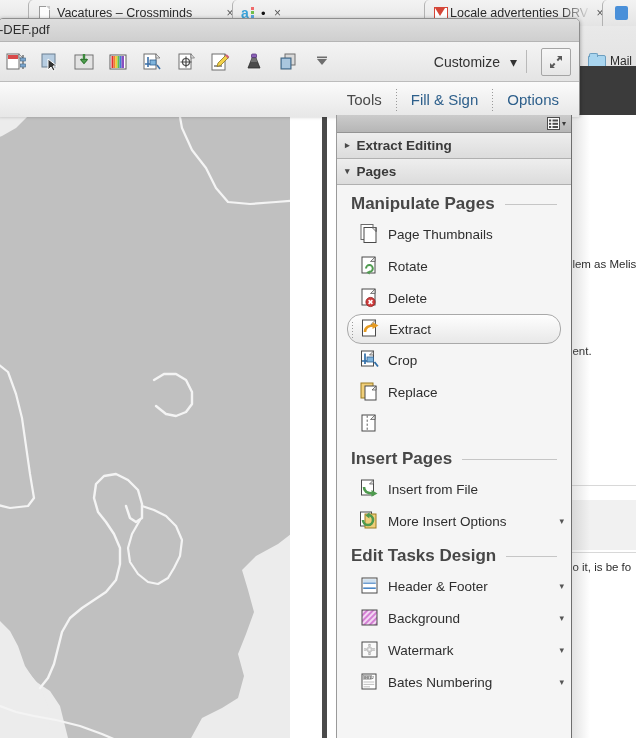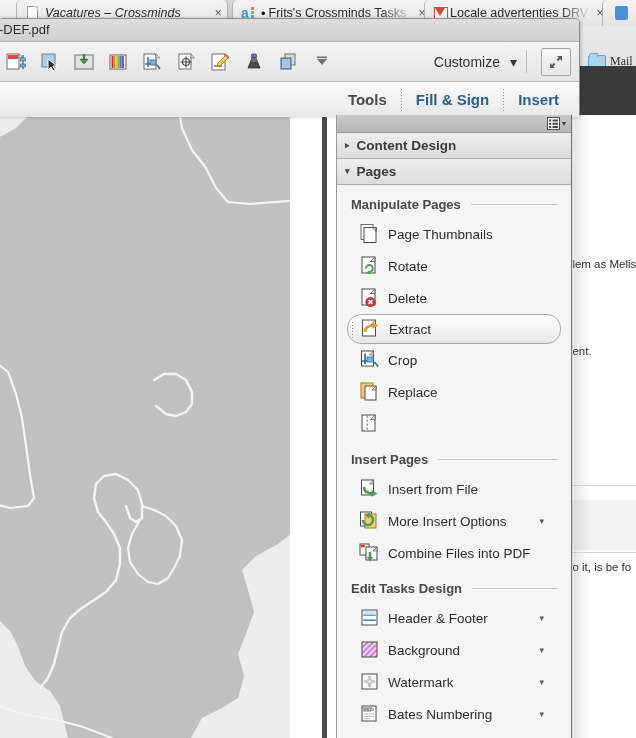--- a/index.html
+++ b/index.html
@@ -94,21 +94,21 @@
     border:1px solid #a5a5a5;border-radius:2px;
     display:flex;align-items:center;justify-content:center;
   }
   
   #toolsbar{
     height:35px;display:flex;align-items:center;justify-content:flex-end;
     background:linear-gradient(#fbfbfb,#e7e7e7);
     padding-right:6px;
   }
   #toolsbar .titem{
-    font-size:15px;font-weight:bold;color:#4a4a4a;
+    font-size:15px;font-weight:normal;color:#4a4a4a;
     padding:17px 14px;line-height:35px;text-align:center;
   }
   #toolsbar .titem.blue{color:#2d5f8b;}
   #toolsbar .dotsep{
     width:1px;height:22px;
     background-image:linear-gradient(to bottom,#9a9a9a 50%,transparent 50%);
     background-size:1px 3px;
   }
 
   
@@ -143,21 +143,21 @@
   #bgshade{
     position:absolute;left:560px;top:115px;width:30px;height:623px;
     background:linear-gradient(to right,rgba(130,130,130,.38),rgba(255,255,255,0));
     pointer-events:none;
   }
   
   #bookmarkbar{
     position:absolute;left:560px;top:26px;width:76px;height:89px;
     background:linear-gradient(#e9e9e9,#dcdcdc);overflow:hidden;
   }
-  #bookmarkbar .bm{position:absolute;font-size:12px;color:#2b2b2b;white-space:nowrap;font-family:Liberation Serif, serif;}
+  #bookmarkbar .bm{position:absolute;font-size:12px;color:#2b2b2b;white-space:nowrap;}
   #bookmarkbar .folder{
     position:absolute;width:16px;height:12px;background:#a9d5ef;
     border:1px solid #6d9fc0;border-radius:2px;
   }
   #bookmarkbar .folder:before{
     content:"";position:absolute;left:0;top:-3px;width:7px;height:3px;
     background:#a9d5ef;border:1px solid #6d9fc0;border-bottom:0;border-radius:2px 2px 0 0;
   }
   #bm-dark{position:absolute;left:560px;top:66px;width:76px;height:49px;background:#3b3b3b;}
 
@@ -175,29 +175,29 @@
   .accordion{
     height:25px;line-height:25px;
     background:linear-gradient(#eeeeee,#dcdcdc);
     border-bottom:1px solid #b0b0b0;
     font-size:13.5px;font-weight:bold;color:#3a3a3a;
     padding-left:8px;display:flex;align-items:center;
   }
   .accordion .tri{margin-right:7px;font-size:9px;color:#4a4a4a;line-height:1;}
   #panel-body{padding:0;}
   .group-title{
-    font-size:13px;font-weight:bold;color:#474747;
+    font-size:17px;font-weight:bold;color:#474747;
     display:flex;align-items:center;
     padding:0 14px 0 14px;height:20px;
   }
   .group-title .label{white-space:nowrap;}
   .group-title .rule{flex:1;height:1px;background:#c6c6c6;margin-left:10px;}
   .item{
     height:32px;display:flex;align-items:center;
-    padding-left:21px;padding-right:27px;
+    padding-left:21px;padding-right:7px;
     font-size:13.5px;color:#2e2e2e;
     box-sizing:border-box;position:relative;
   }
   .item .ic{width:24px;height:22px;flex:none;margin-right:6px;position:relative;}
   .item .lbl{flex:1;white-space:nowrap;}
   .item .dd{font-size:9px;color:#555;margin-left:6px;}
   .item.selected{
     background:linear-gradient(#fefefe,#e8e8e8);
     border:1px solid #a9a9a9;border-radius:14px;
     margin:0 6px 0 10px;padding-left:11px;height:30px;width:214px;
@@ -211,38 +211,37 @@
   .gap-sm{height:4px;}
 </style>
 </head>
 <body>
 
 <div id="tabstrip">
   <div class="tab" style="left:-36px;width:70px;">
 
     <span class="tablabel"></span>
   </div>
-  <div class="tab" style="left:16px;width:212px;font-style:italic;">
+  <div class="tab" style="left:28px;width:212px;">
     <span class="favicon">
         <span class="fav-page"></span>
       </span>
     <span class="tablabel">Vacatures – Crossminds</span>
     <span class="tabclose">×</span>
   </div>
   <div class="tab fade" style="left:232px;width:200px;">
     <span class="favicon">
       <span class="fav-asana">
           <span class="a">a</span>
           <span class="d1"></span>
           <span class="d2"></span>
           <span class="d3"></span>
         </span>
     </span>
     <span class="bullet">•</span>
-    <span class="tablabel">Frits's Crossminds Tasks</span>
     <span class="tabclose">×</span>
   </div>
   <div class="tab fade" style="left:424px;width:186px;">
     <span class="favicon">
         <span class="fav-gmail"></span>
       </span>
     <span class="tablabel" style="margin-left:-3px;">Locale advertenties DRV -</span>
     <span class="tabclose">×</span>
   </div>
   <div class="tab" style="left:602px;width:70px;">
@@ -457,21 +456,21 @@
         <path d="M7,14 L2,14 L2,9 L4,11 L6,8.8 L7.4,10.2 L5.2,12.4 Z" fill="#5a5a5a"></path>
       </svg>
     </div>
   </div>
 
   <div id="toolsbar">
     <div class="titem">Tools</div>
     <div class="dotsep"></div>
     <div class="titem blue">Fill &amp; Sign</div>
     <div class="dotsep"></div>
-    <div class="titem blue">Insert</div>
+    <div class="titem blue">Options</div>
   </div>
 </div>
 
 <div id="panel">
 
   <div id="panel-topbar">
     <div id="panel-menu-icon">
       <svg width="13" height="13" viewBox="0 0 13 13">
         <rect x="0.5" y="0.5" width="12" height="12" fill="#fafafa" stroke="#4c4c4c"></rect>
         <rect x="2" y="2.5" width="2.2" height="2" fill="#4c4c4c"></rect>
@@ -480,21 +479,21 @@
         <rect x="5.5" y="5.8" width="5.5" height="2" fill="#4c4c4c"></rect>
         <rect x="2" y="9" width="2.2" height="2" fill="#4c4c4c"></rect>
         <rect x="5.5" y="9" width="5.5" height="2" fill="#4c4c4c"></rect>
       </svg>
       <span style="font-size:8px;color:#3a3a3a;margin-left:2px;">▾</span>
     </div>
   </div>
 
   <div class="accordion">
     <span class="tri">▸</span>
-    <span>Content Design</span>
+    <span>Extract Editing</span>
   </div>
   <div class="accordion">
     <span class="tri">▾</span>
     <span>Pages</span>
   </div>
 
   <div id="panel-body">
 
     <div class="gap"></div>
 
@@ -612,33 +611,20 @@
           <rect x="2.5" y="2" width="11" height="14" fill="#fff" stroke="#4a4a4a"></rect>
           <rect x="7" y="4" width="11" height="14" fill="#f0cf7a" stroke="#9c7c22"></rect>
           <path d="M5,10 a5,5 0 1,0 5,-5" fill="none" stroke="#4e9a4e" stroke-width="2.6"></path>
           <path d="M11.6,2.2 L7.4,5.6 L11.4,8.6 Z" fill="#4e9a4e"></path>
         </svg>
       </span>
       <span class="lbl">More Insert Options</span>
       <span class="dd">▾</span>
     </div>
 
-    <div class="item">
-      <span class="ic">
-        <svg width="24" height="22" viewBox="0 0 24 22">
-          <rect x="2" y="2" width="9" height="11" fill="#fff" stroke="#4a4a4a"></rect>
-          <rect x="2.8" y="2.8" width="4" height="2.6" fill="#cf3b3b"></rect>
-          <rect x="8" y="5" width="11" height="13" fill="#fff" stroke="#4a4a4a"></rect>
-          <path d="M19,5 l0,4 l-4,0 z" fill="#e2e2e2" stroke="#4a4a4a" stroke-width=".7"></path>
-          <path d="M12,10 L12,16" stroke="#4e9a4e" stroke-width="2.6"></path>
-          <path d="M8.8,15 L12,19.4 L15.2,15 Z" fill="#4e9a4e"></path>
-        </svg>
-      </span>
-      <span class="lbl">Combine Files into PDF</span>
-    </div>
 
     <div class="gap"></div>
 
     <div class="group-title">
       <span class="label">Edit Tasks Design</span>
       <span class="rule"></span>
     </div>
     <div class="gap-sm"></div>
 
     <div class="item">

